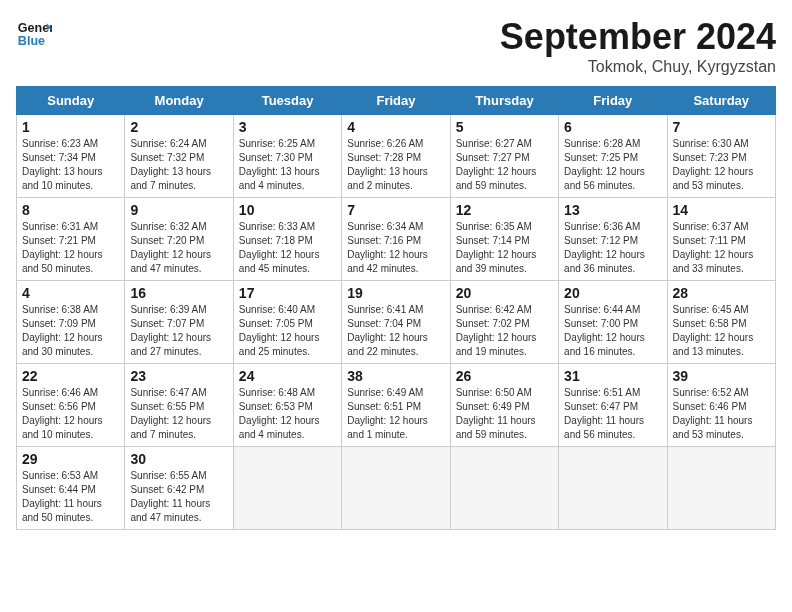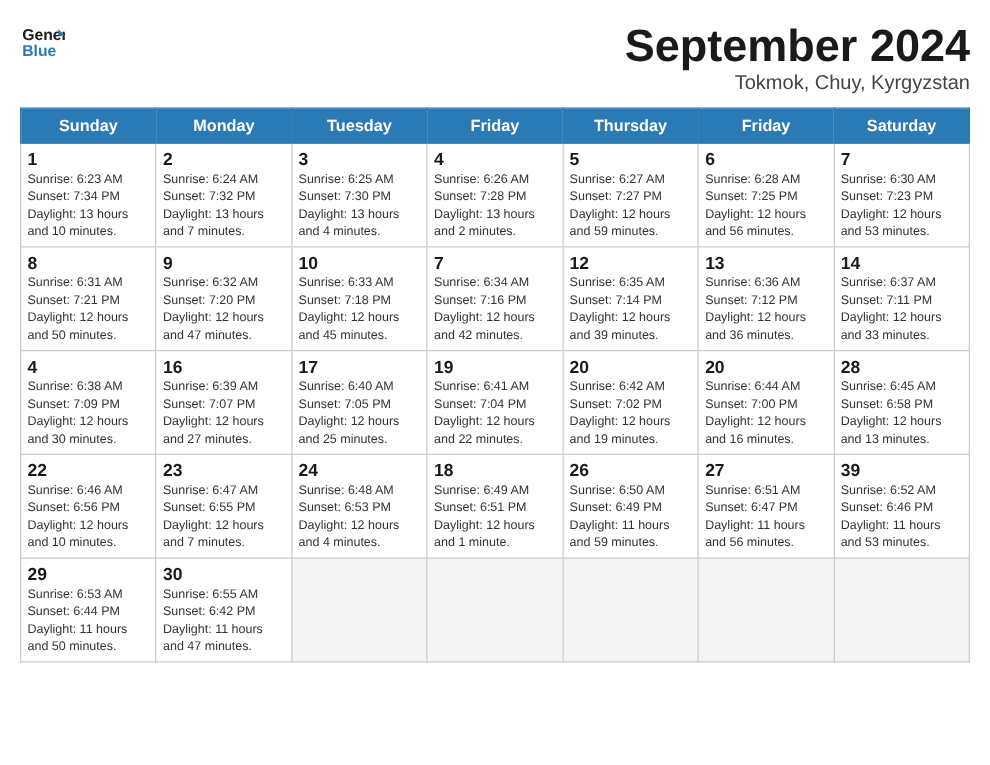--- a/index.html
+++ b/index.html
@@ -299,37 +299,37 @@
       </td>
         <td>
         <span class="day-num">24</span>
         <div class="day-info">
           Sunrise: 6:48 AM<br>
           Sunset: 6:53 PM<br>
           Daylight: 12 hours and 4 minutes.
         </div>
       </td>
         <td>
-        <span class="day-num">18</span>
+        <span class="day-num">38</span>
         <div class="day-info">
           Sunrise: 6:49 AM<br>
           Sunset: 6:51 PM<br>
           Daylight: 12 hours and 1 minute.
         </div>
       </td>
         <td>
         <span class="day-num">26</span>
         <div class="day-info">
           Sunrise: 6:50 AM<br>
           Sunset: 6:49 PM<br>
           Daylight: 11 hours and 59 minutes.
         </div>
       </td>
         <td>
-        <span class="day-num">27</span>
+        <span class="day-num">31</span>
         <div class="day-info">
           Sunrise: 6:51 AM<br>
           Sunset: 6:47 PM<br>
           Daylight: 11 hours and 56 minutes.
         </div>
       </td>
         <td>
         <span class="day-num">39</span>
         <div class="day-info">
           Sunrise: 6:52 AM<br>

